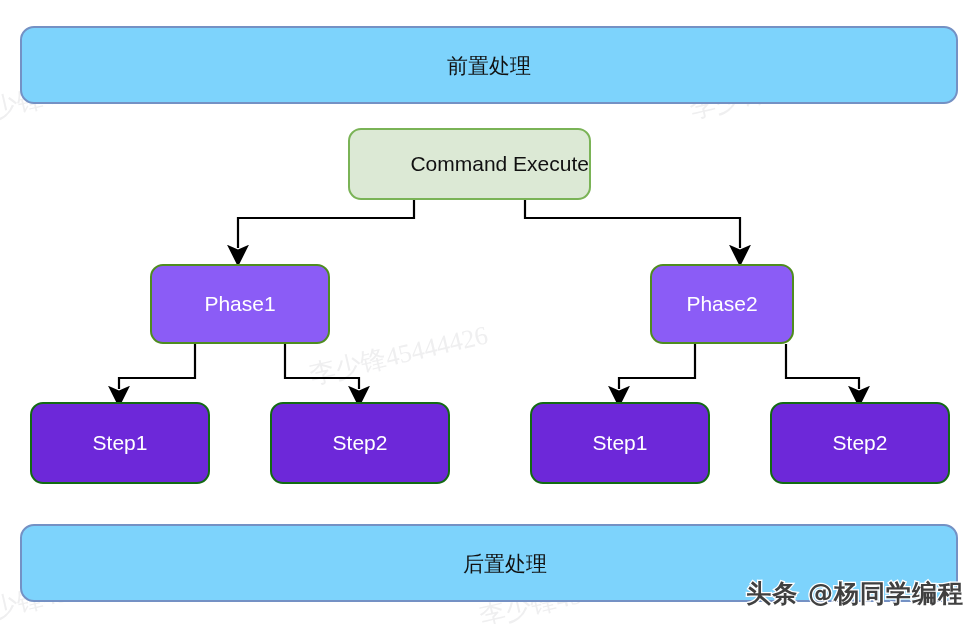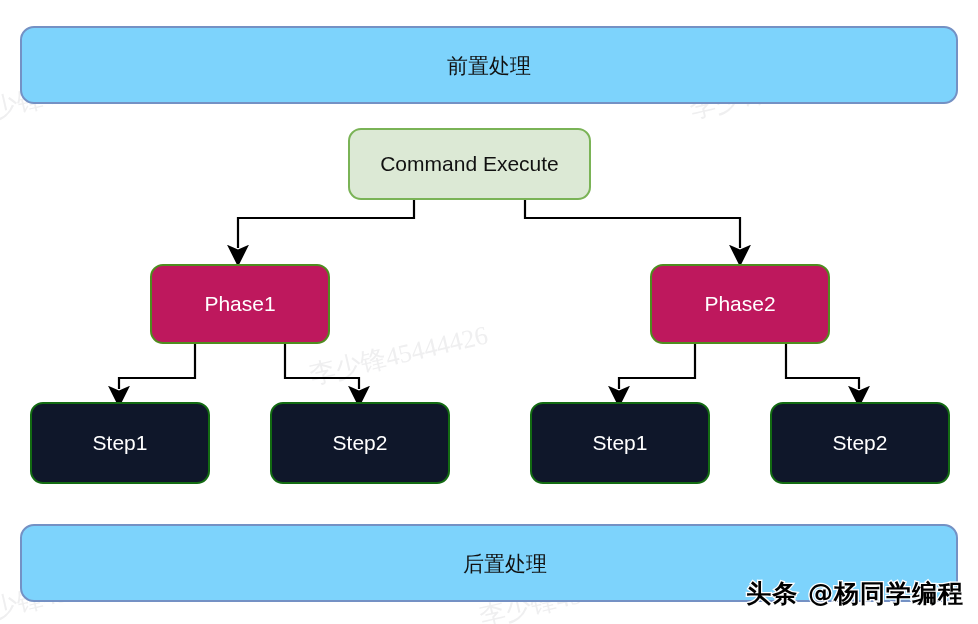--- a/index.html
+++ b/index.html
@@ -58,26 +58,26 @@
     border-radius: 13px;
     font-size: 21px;
     z-index: 4;
   }
   .node-root {
     background: #dce9d5;
     border: 2px solid #7ab356;
     color: #111111;
   }
   .node-phase {
-    background: #be185d;
+    background: #8b5cf6;
     border: 2px solid #4f8d1f;
     color: #ffffff;
   }
   .node-step {
-    background: #0f172a;
+    background: #6d28d9;
     border: 2px solid #136b12;
     color: #ffffff;
   }
 
   
   #connectors {
     position: absolute;
     left: 0;
     top: 0;
     width: 978px;
@@ -86,21 +86,21 @@
     pointer-events: none;
   }
 
   
   .footer-handle {
     position: absolute;
     right: 14px;
     bottom: 14px;
     font-size: 25px;
     font-weight: bold;
-    color: #000000;
+    color: #404040;
     font-family: "DejaVu Sans", "Liberation Sans", sans-serif;
     letter-spacing: 1px;
     white-space: nowrap;
     z-index: 6;
     -webkit-text-stroke: 2.5px #ffffff;
     paint-order: stroke fill;
   }
 </style>
 </head>
 <body>
@@ -132,28 +132,28 @@
 
     <path d="M 695,344 L 695,378 L 619,378 L 619,389" fill="none" stroke="#000000" stroke-width="2.2" marker-end="url(#arrow)"></path>
 
     <path d="M 786,344 L 786,378 L 859,378 L 859,389" fill="none" stroke="#000000" stroke-width="2.2" marker-end="url(#arrow)"></path>
   </svg>
 
   <div class="banner" style="left:20px; top:26px; width:938px; height:78px;">
     <span class="banner-label">前置处理</span>
   </div>
 
-  <div class="node node-root" style="left:348px; top:128px; width:243px; height:72px;">
+  <div class="node node-root" style="left:348px; top:128px; width:243px; height:72px;justify-content:flex-end;">
     <span>Command Execute</span>
   </div>
 
   <div class="node node-phase" style="left:150px; top:264px; width:180px; height:80px;">
     <span>Phase1</span>
   </div>
-  <div class="node node-phase" style="left:650px; top:264px; width:180px; height:80px;">
+  <div class="node node-phase" style="left:650px; top:264px; width:144px; height:80px;">
     <span>Phase2</span>
   </div>
 
   <div class="node node-step" style="left:30px; top:402px; width:180px; height:82px;">
     <span>Step1</span>
   </div>
   <div class="node node-step" style="left:270px; top:402px; width:180px; height:82px;">
     <span>Step2</span>
   </div>
   <div class="node node-step" style="left:530px; top:402px; width:180px; height:82px;">

